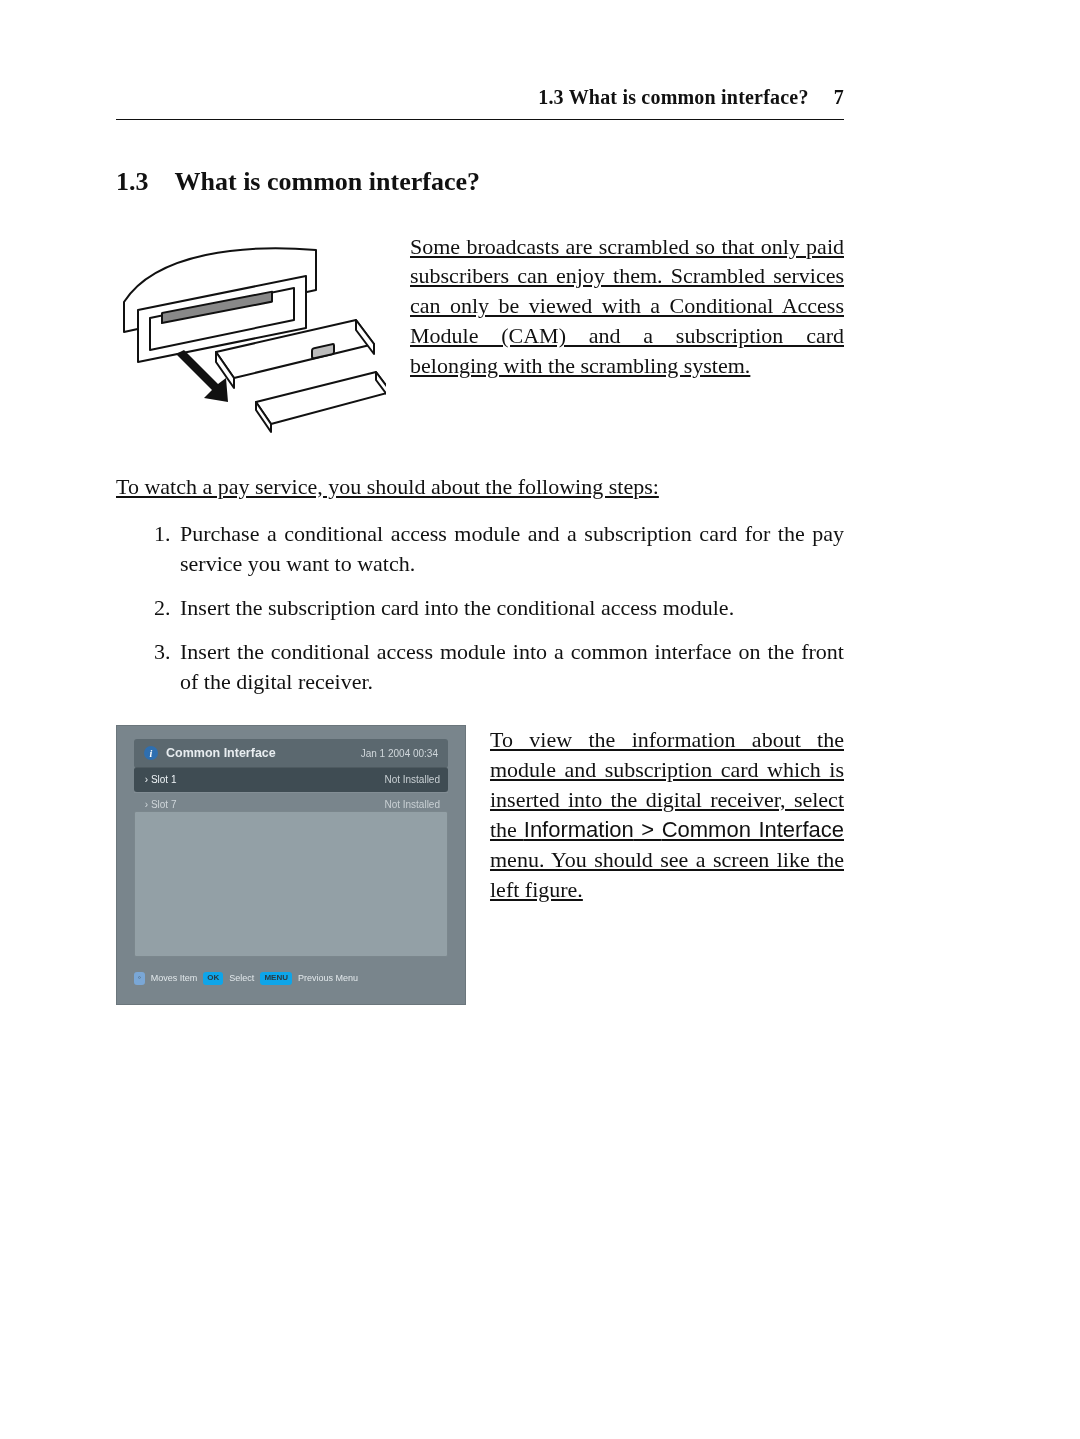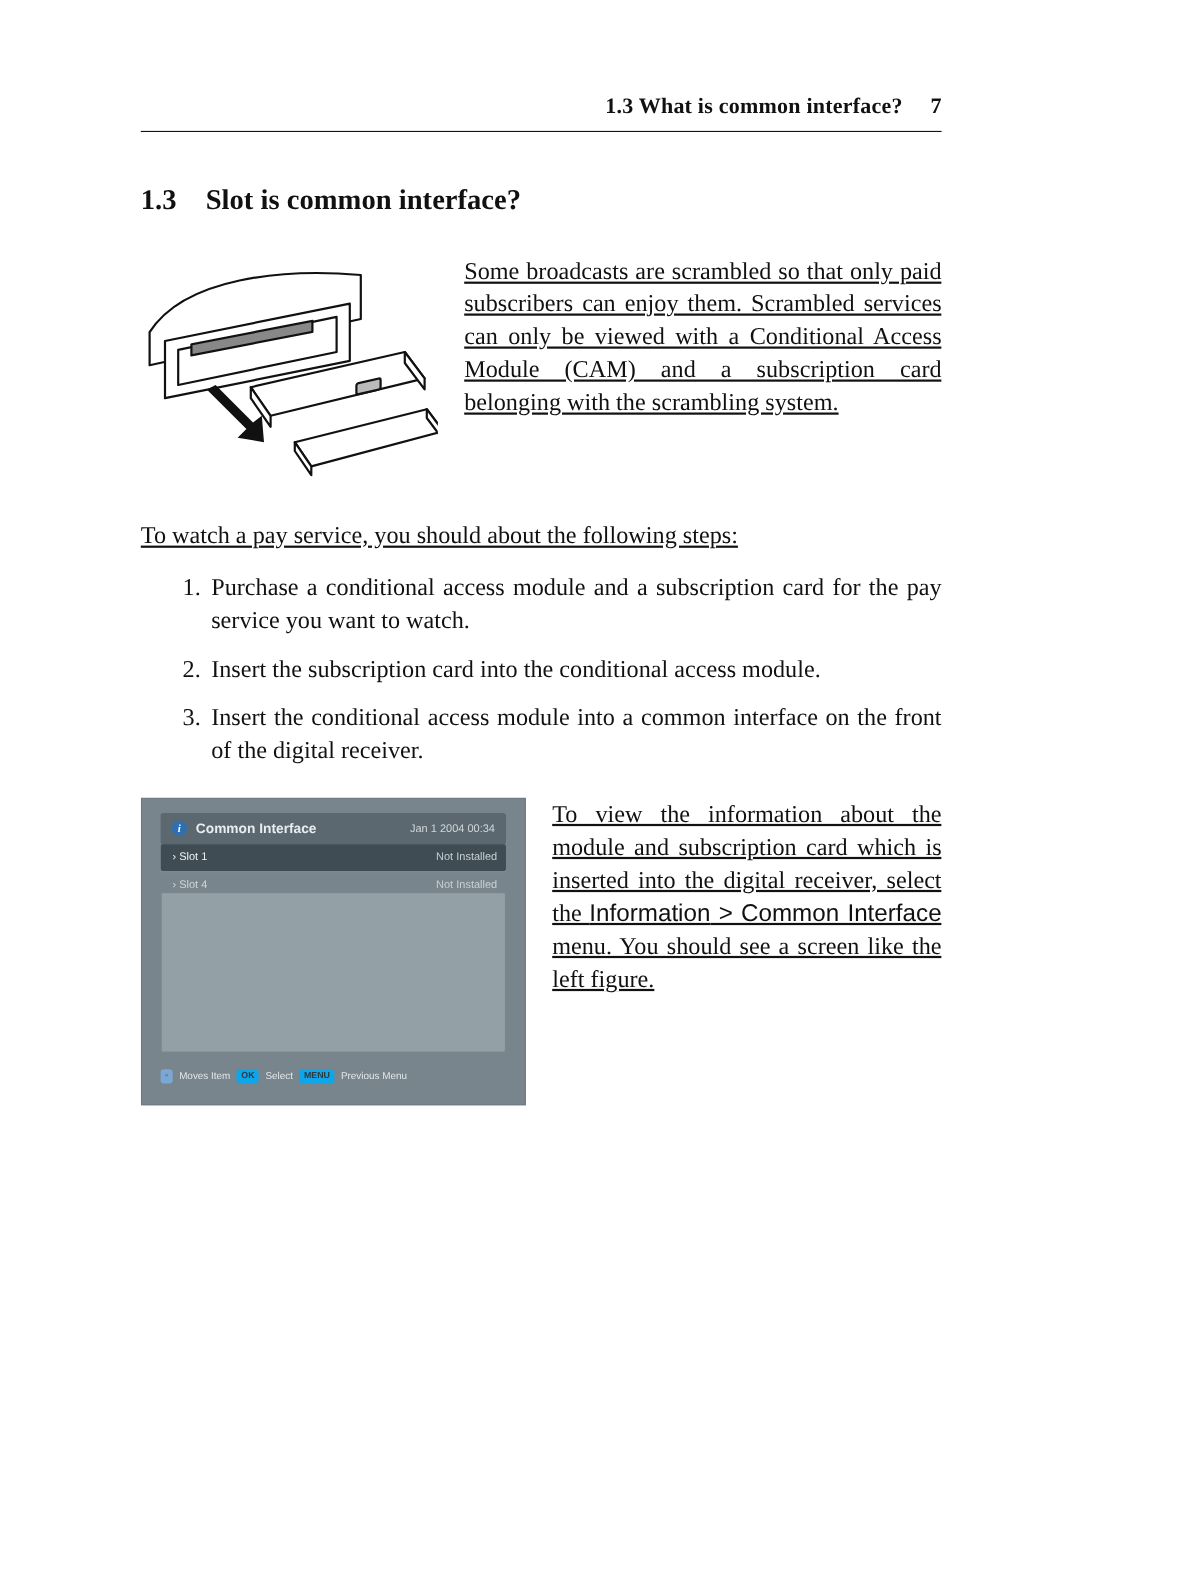--- a/index.html
+++ b/index.html
@@ -9,21 +9,20 @@
     width: 1080px;
   }
   .page {
     width: 960px;
     min-height: 1439px;
     position: relative;
     font-family: "Palatino Linotype", "Book Antiqua", Palatino, Georgia, serif;
     color: #111;
     font-size: 22px;
     line-height: 1.36;
-    padding-left: 12px;
   }
   .content {
     padding: 84px 116px 0 116px;
   }
   .running-head {
     border-bottom: 1.5px solid #111;
     padding-bottom: 8px;
     text-align: right;
     font-weight: 700;
     font-size: 20px;
@@ -148,21 +147,21 @@
 <div class="page">
   <div class="content">
 
     <div class="running-head">
       <span>1.3 What is common interface?</span>
       <span class="pnum">7</span>
     </div>
 
     <div class="section-title">
       <span class="secnum">1.3</span>
-      <span>Slot is common interface?</span>
+      <span>What is common interface?</span>
     </div>
 
     <div class="intro-block">
 
       <div class="fig-wrap">
         <svg class="cam-svg" viewBox="0 0 270 230" width="270" height="230">
           <g fill="#ffffff" stroke="#111" stroke-width="2" stroke-linejoin="round" stroke-linecap="round">
 
             <path d="M8 70 C 40 20, 130 12, 200 18 L200 58 L8 100 Z"></path>
 
@@ -205,21 +204,21 @@
           <span class="ss-info-icon">i</span>
           <span class="ss-title">Common Interface</span>
           <span class="ss-date">Jan 1 2004 00:34</span>
         </div>
         <div class="ss-rows">
           <div class="ss-row selected">
             <span class="c1">&nbsp;›&nbsp;<span>Slot 1</span></span>
             <span class="c2">Not Installed</span>
           </div>
           <div class="ss-row">
-            <span class="c1">&nbsp;›&nbsp;<span>Slot 4</span></span>
+            <span class="c1">&nbsp;›&nbsp;<span>Slot 7</span></span>
             <span class="c2">Not Installed</span>
           </div>
         </div>
         <div class="ss-body"></div>
         <div class="ss-footer">
           <span class="ss-chip blue">◦</span>
           <span>Moves Item</span>
           <span class="ss-chip grey">OK</span>
           <span>Select</span>
           <span class="ss-chip grey">MENU</span>

